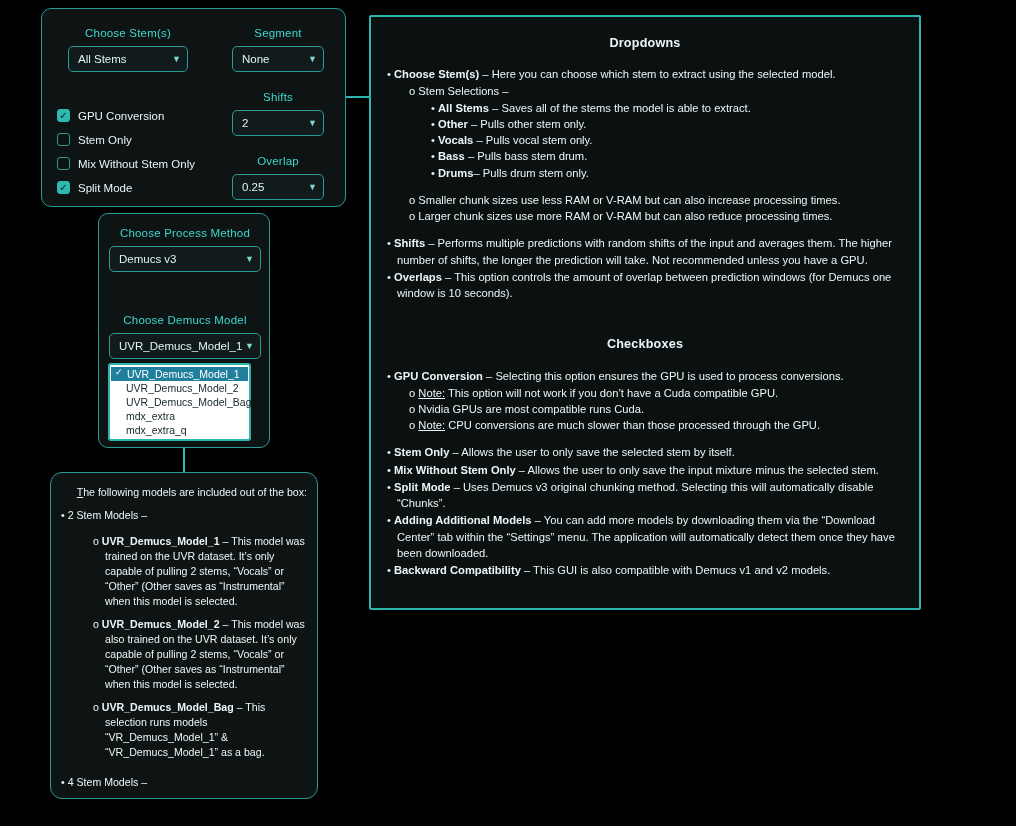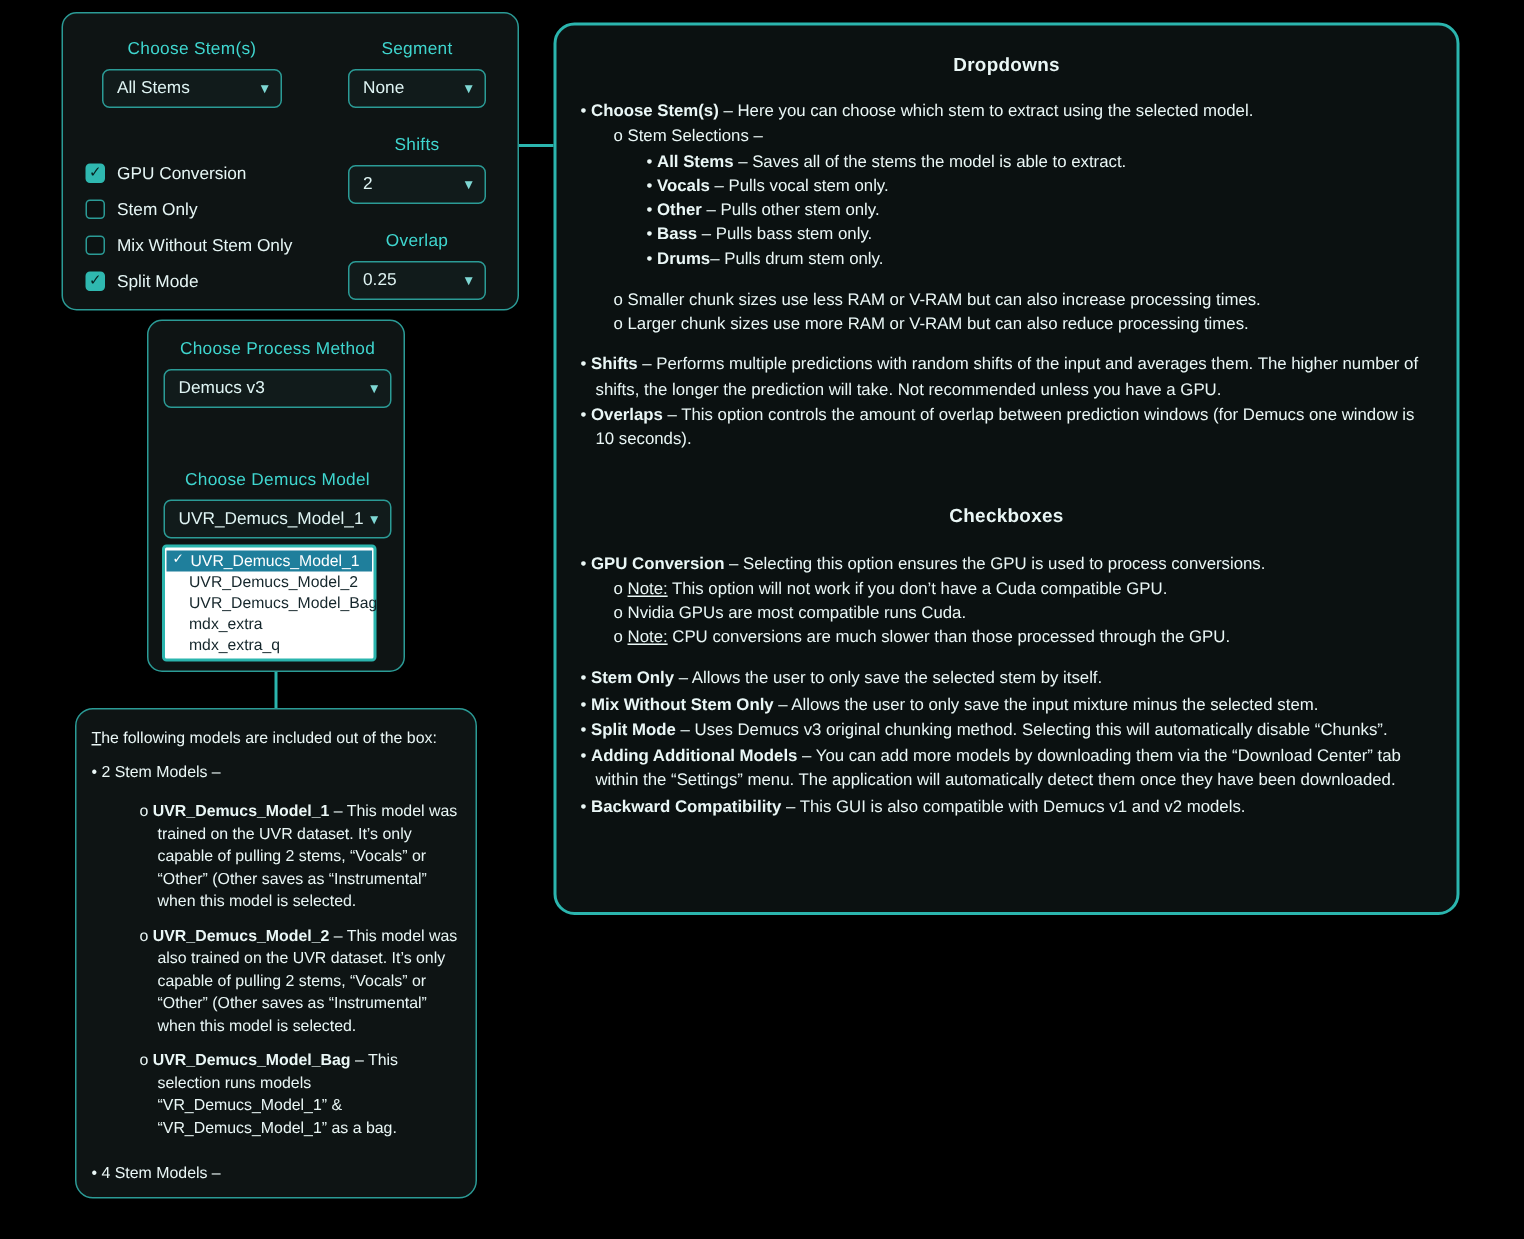--- a/index.html
+++ b/index.html
@@ -122,24 +122,24 @@
   }
   #panel-models .t-underline { text-decoration: underline; }
   #panel-models p { margin: 0 0 8px 0; }
   #panel-models .ind-o { padding-left: 44px; text-indent: -12px; }
   #panel-models b { font-weight: bold; }
 
   
   #panel-help {
     position: absolute;
     left: 369px; top: 15px;
-    width: 604px; height: 595px;
+    width: 552px; height: 595px;
     background: #0b1111;
     border: 2px solid #2bb5ae;
-    border-radius: 14px;
+    border-radius: 2px;
     box-sizing: border-box;
     padding: 14px 16px;
     font-size: 11.2px;
     line-height: 1.45;
     color: #eaf7f6;
     overflow: hidden;
   }
   #panel-help h3 {
     margin: 3px 0 14px 0;
     font-size: 12.6px;
@@ -238,21 +238,21 @@
 
 <div id="model-list">
   <div class="opt sel">UVR_Demucs_Model_1</div>
   <div class="opt">UVR_Demucs_Model_2</div>
   <div class="opt">UVR_Demucs_Model_Bag</div>
   <div class="opt">mdx_extra</div>
   <div class="opt">mdx_extra_q</div>
 </div>
 
 <div id="panel-models">
-  <p style="">
+  <p style="text-align:right;">
     <span class="t-underline">T</span><span>he following models are included out of the box:</span>
   </p>
 
   <p style="margin-bottom:11px;">• 2 Stem Models –</p>
 
   <p class="ind-o">
     o <b>UVR_Demucs_Model_1</b><span> – This model was trained on the UVR dataset. It’s only capable of pulling 2 stems, “Vocals” or “Other” (Other saves as “Instrumental” when this model is selected.</span>
   </p>
   <p class="ind-o">
     o <b>UVR_Demucs_Model_2</b><span> – This model was also trained on the UVR dataset. It’s only capable of pulling 2 stems, “Vocals” or “Other” (Other saves as “Instrumental” when this model is selected.</span>
@@ -272,27 +272,27 @@
   <div class="bul">
     • <b>Choose Stem(s)</b><span> – Here you can choose which stem to extract using the selected model.</span>
   </div>
   <div class="lvl-o">
     o <span>Stem Selections –</span>
   </div>
   <div class="lvl-b">
     • <b>All Stems</b><span> – Saves all of the stems the model is able to extract.</span>
   </div>
   <div class="lvl-b">
+    • <b>Other</b><span> – Pulls other stem only.</span>
+  </div>
+  <div class="lvl-b">
     • <b>Vocals</b><span> – Pulls vocal stem only.</span>
   </div>
   <div class="lvl-b">
-    • <b>Other</b><span> – Pulls other stem only.</span>
-  </div>
-  <div class="lvl-b">
-    • <b>Bass</b><span> – Pulls bass stem only.</span>
+    • <b>Bass</b><span> – Pulls bass stem drum.</span>
   </div>
   <div class="lvl-b">
     • <b>Drums</b><span>– Pulls drum stem only.</span>
   </div>
 
   <div class="gap"></div>
 
   <div class="lvl-o">
     o <span>Smaller chunk sizes use less RAM or V-RAM but can also increase processing times.</span>
   </div>

